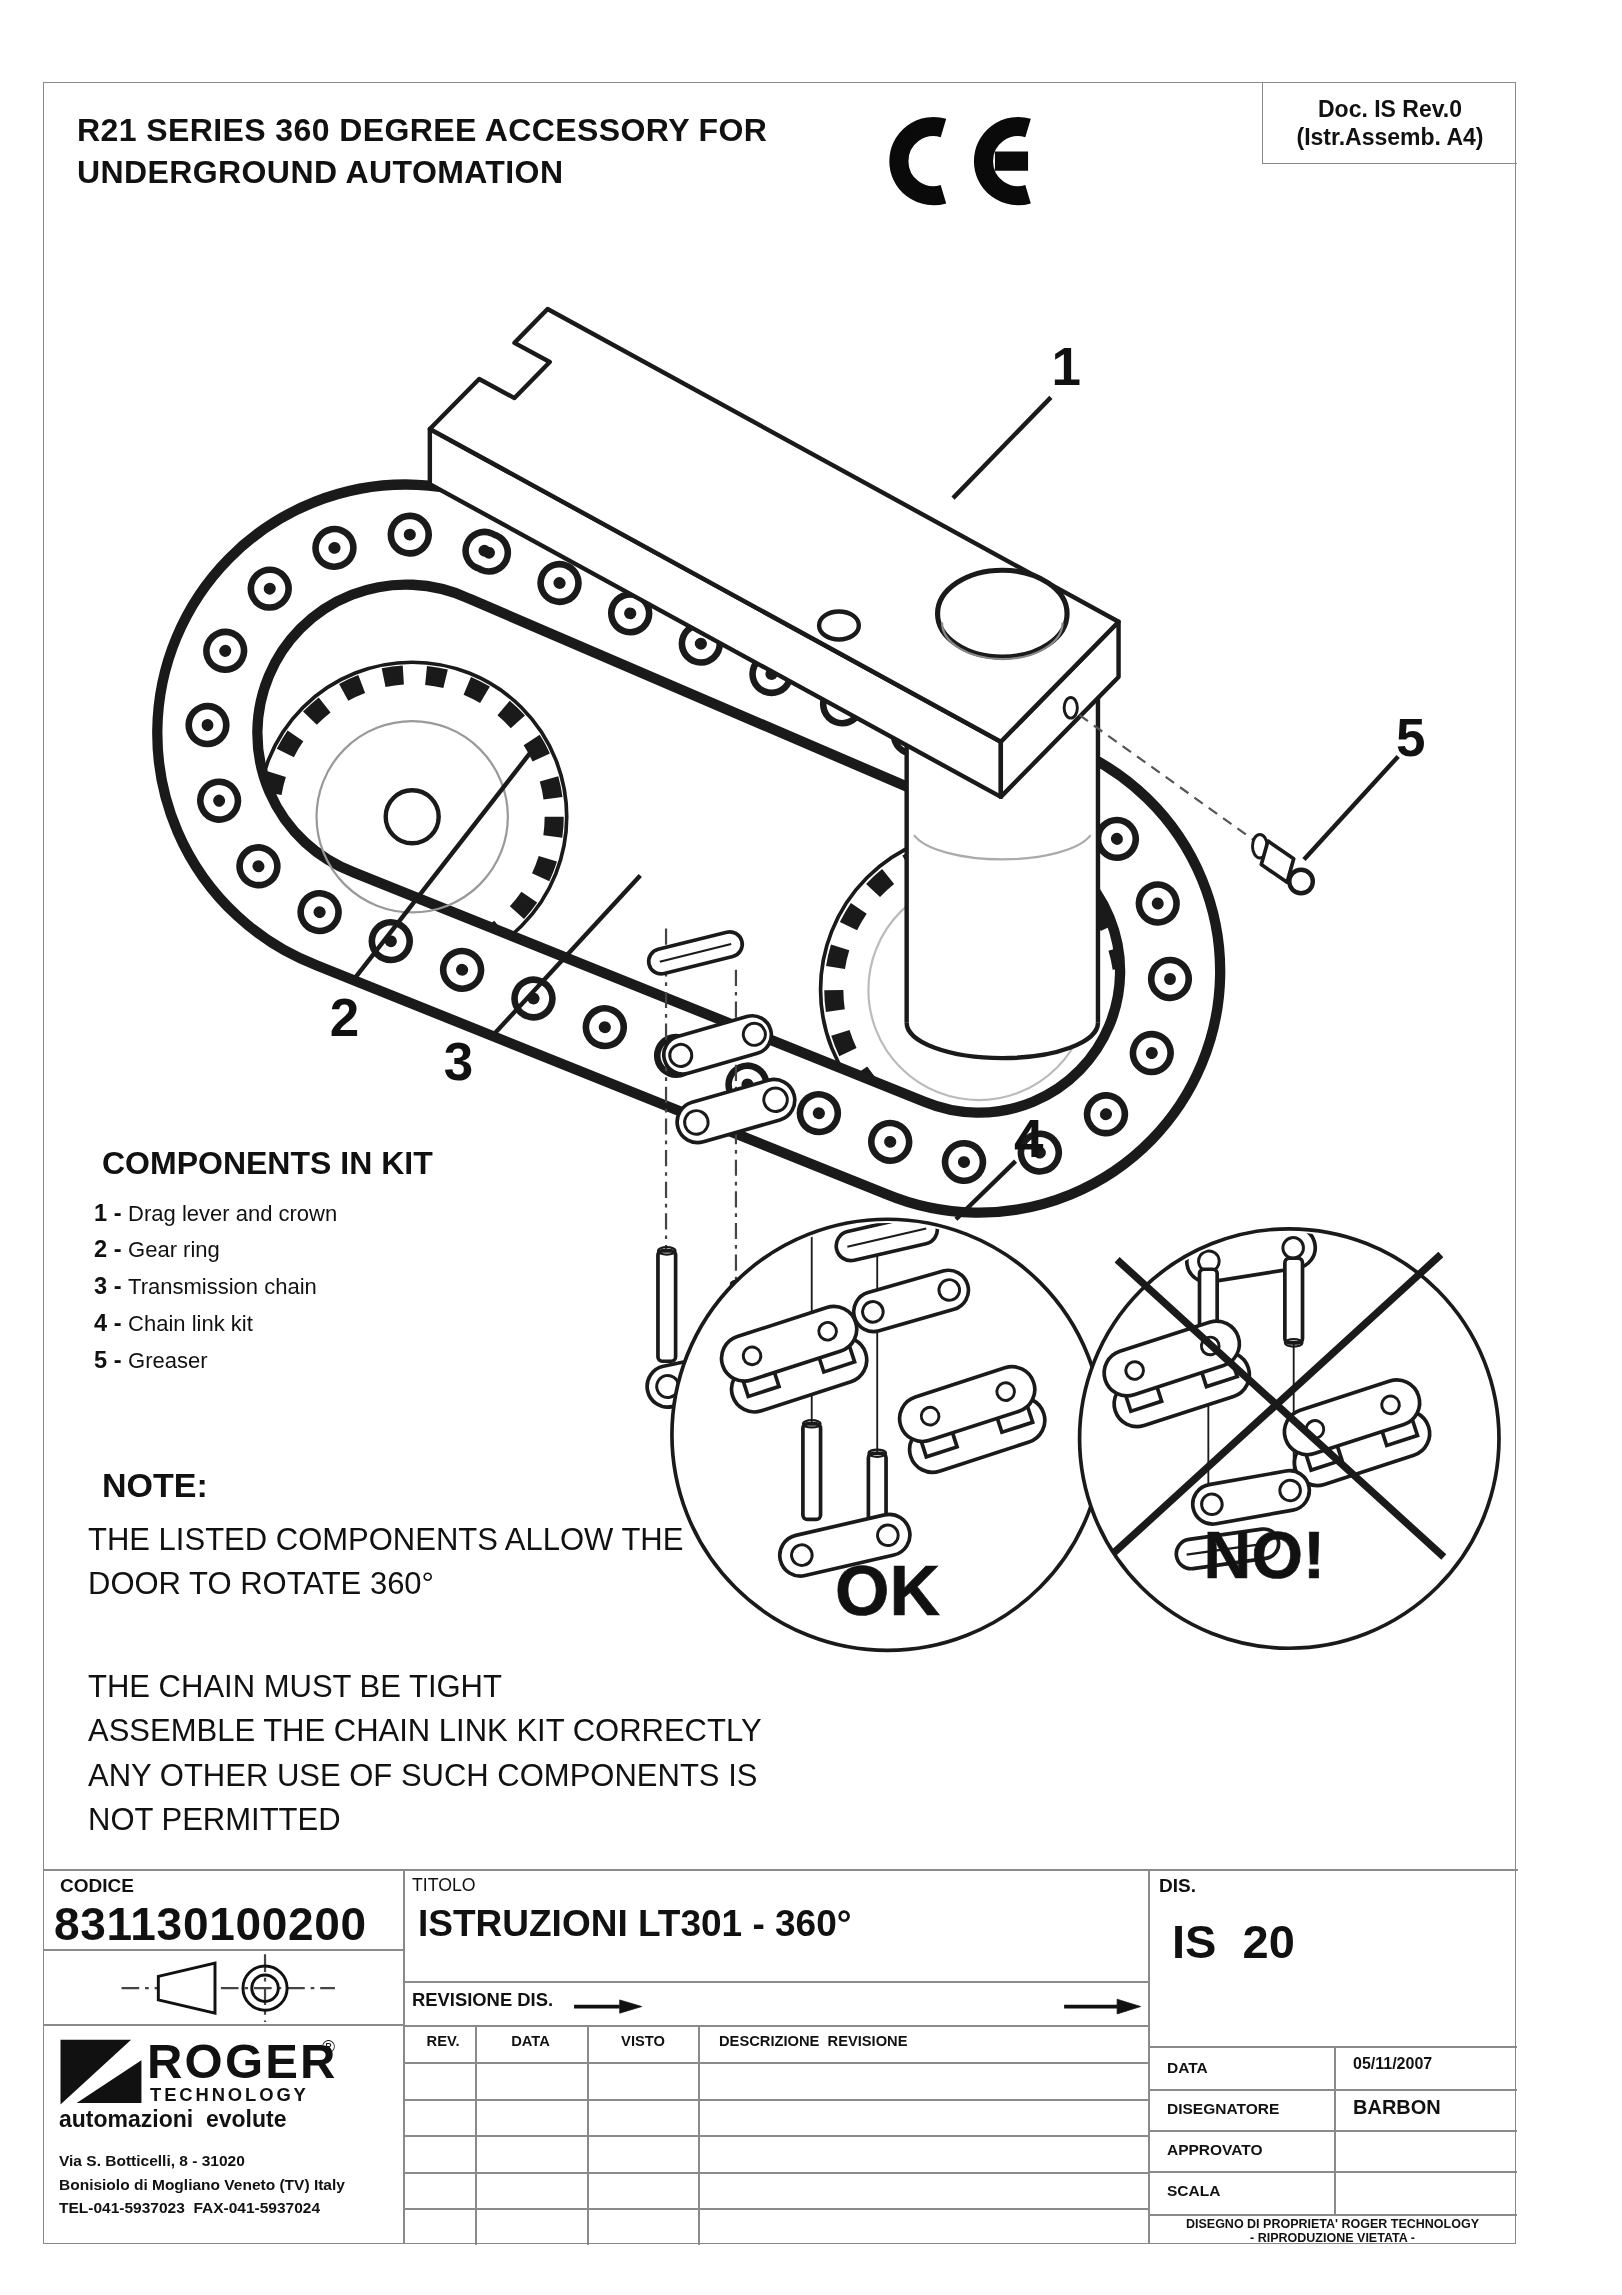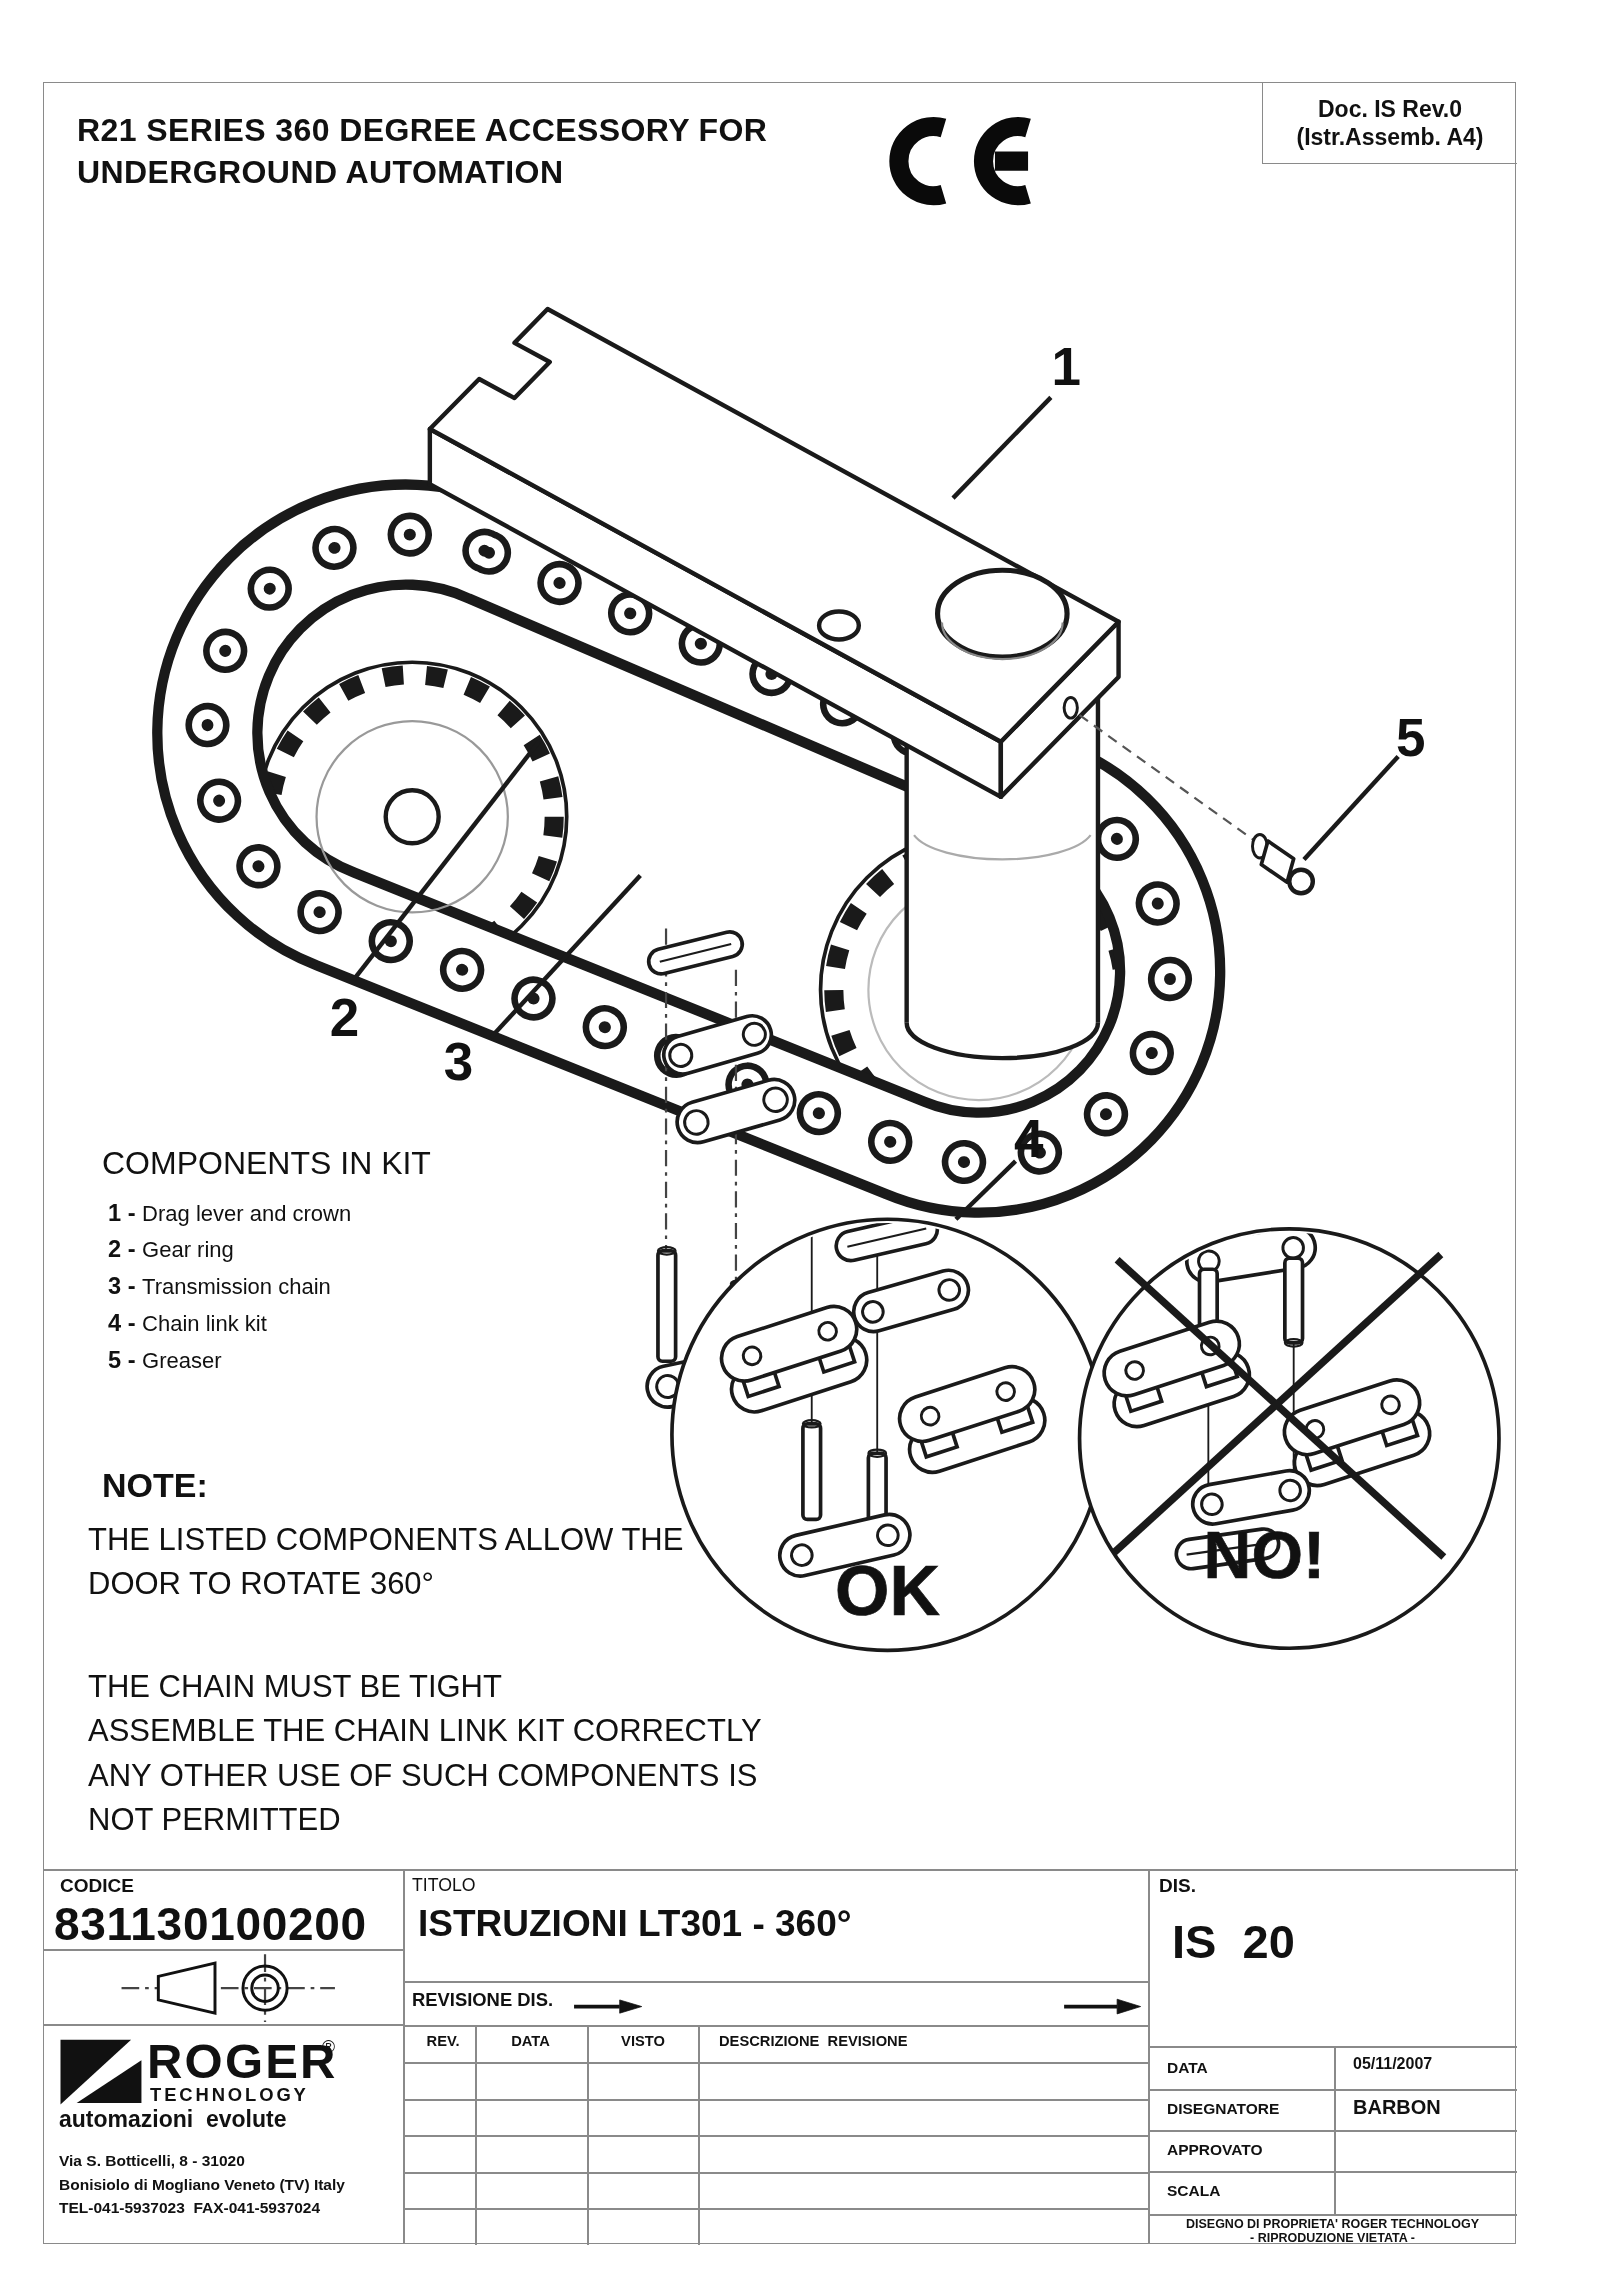--- a/index.html
+++ b/index.html
@@ -6,22 +6,22 @@
   body{width:1622px;height:2295px;position:relative;overflow:hidden;
        font-family:"Liberation Sans",sans-serif;color:#111;}
   .abs{position:absolute;}
   .b{font-weight:700;}
   .pre{white-space:pre;}
   #page-frame{left:43px;top:82px;width:1473px;height:2162px;border:1.5px solid #8a8a8a;box-sizing:border-box;}
   #doc-box{left:1262px;top:82px;width:255px;height:82px;border-left:1.5px solid #8a8a8a;border-bottom:1.5px solid #8a8a8a;
            box-sizing:border-box;display:flex;flex-direction:column;align-items:center;justify-content:center;}
   #doc-box div{font-size:23px;font-weight:700;line-height:28px;}
   .title-line{left:77px;font-size:32px;font-weight:700;letter-spacing:0.4px;}
-  .comp-head{left:102px;top:1145px;font-size:32px;font-weight:400;}
-  .comp-item{left:108px;font-size:22px;}
+  .comp-head{left:102px;top:1145px;font-size:32px;font-weight:700;}
+  .comp-item{left:94px;font-size:22px;}
   .comp-item .num{font-size:23.6px;font-weight:700;}
   .note-head{left:102px;top:1466px;font-size:34px;font-weight:700;}
   .note-line{left:88px;font-size:31px;}
   .gl{background:#8a8a8a;}
   .tb-label{font-size:15.5px;font-weight:700;}
   .tb-label-lg{font-size:19px;font-weight:700;}
   .rev-h{top:2033px;font-size:14.7px;font-weight:700;text-align:center;}
   svg text{fill:#111;font-family:"Liberation Sans",sans-serif;font-weight:700;}
 </style>
 </head>

